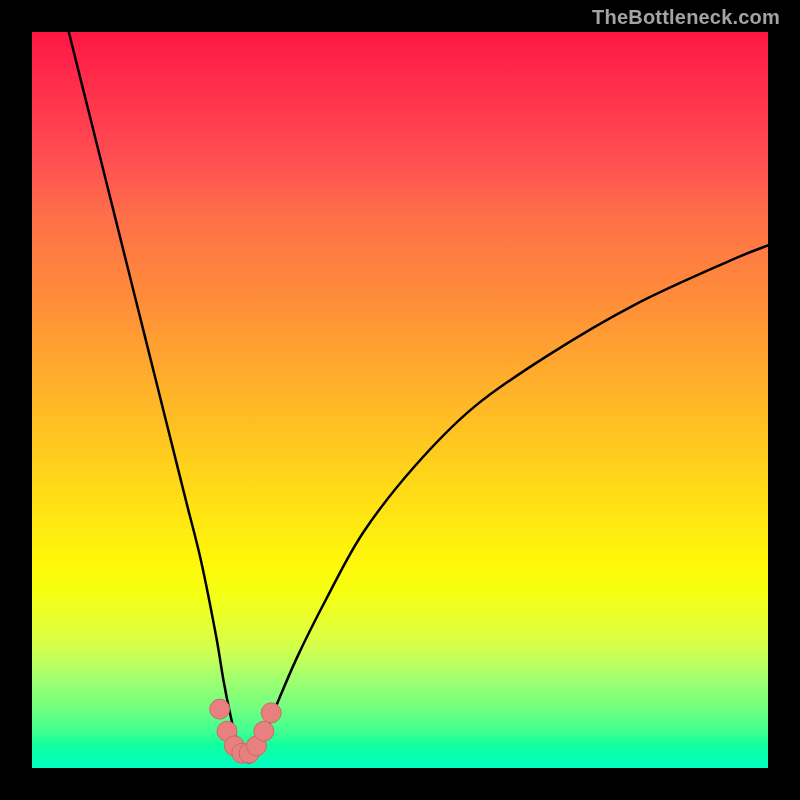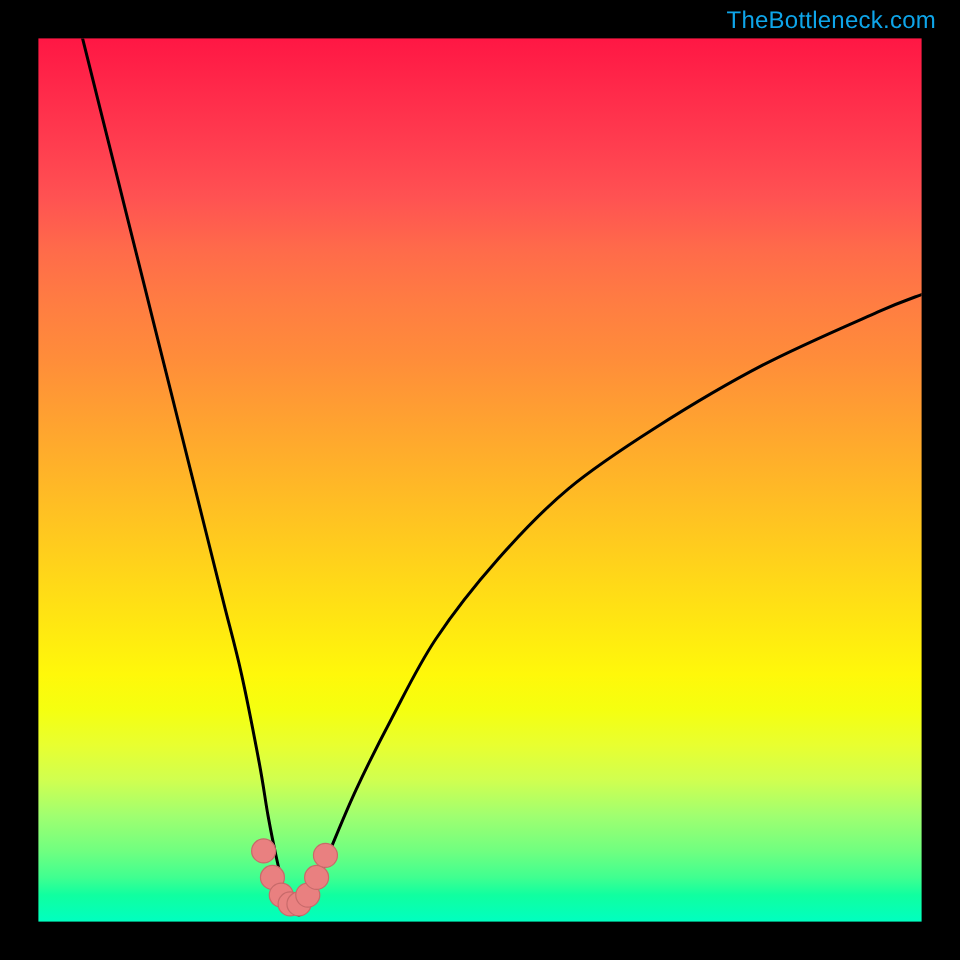--- a/index.html
+++ b/index.html
@@ -32,22 +32,22 @@
       #70ff80 92%,
       #40ff90 95%,
       #10ffa0 97%,
       #00ffc0 100%);
   }
   .watermark {
     position: absolute;
     top: 6px;
     right: 20px;
     font-size: 20px;
-    font-weight: normal;
-    color: #0ea5e9;
+    font-weight: bold;
+    color: #a3a3a3;
     letter-spacing: 0.2px;
   }
   svg.curve { position: absolute; left: 0; top: 0; }
   svg.dots  { position: absolute; left: 0; top: 0; }
 </style>
 </head>
 <body>
 
 <div class="container">
   <div class="plot-area">

